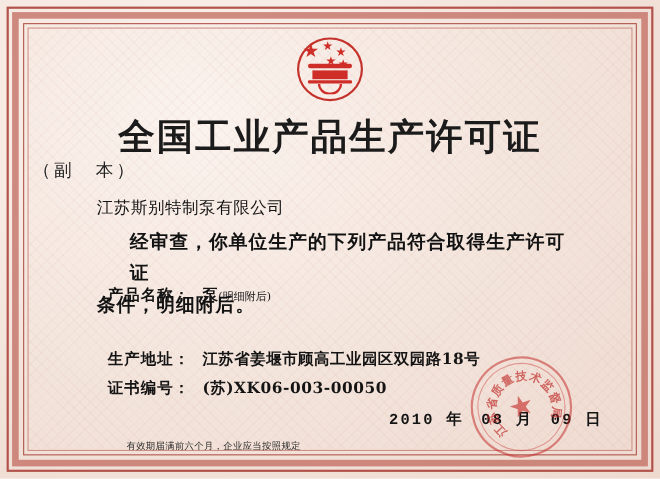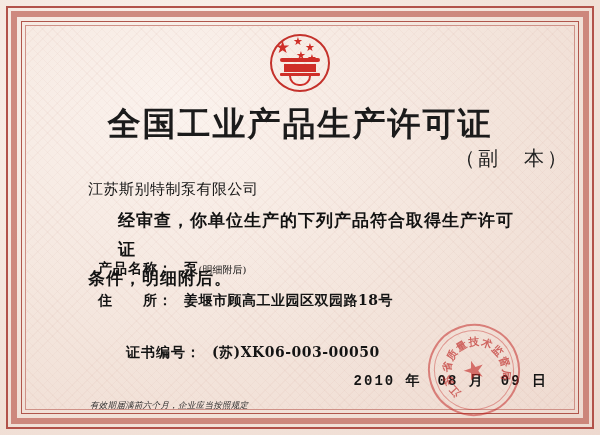--- a/index.html
+++ b/index.html
@@ -143,23 +143,23 @@
     text-align: center;
     font-family: Liberation Serif, serif;
     font-weight: bold;
     font-size: 33px;
     letter-spacing: 2px;
     color: #1b1b1b;
   }
   .subtitle {
     position: absolute;
     left: 0; right: 0; top: 117px;
-    text-align: right;
+    text-align: left;
     font-family: Liberation Serif, serif;
-    font-size: 20px;
+    font-size: 16px;
     letter-spacing: 3px;
     color: #222;
   }
 
   
   .org-name {
     position: absolute;
     left: 58px; top: 152px;
     font-family: "DejaVu Serif", serif;
     font-weight: normal;
@@ -197,46 +197,45 @@
     font-weight: bold;
     letter-spacing: .5px;
   }
   .field .small {
     font-size: 10px;
     font-weight: normal;
   }
   .f-product { top: 232px; }
   .f-address { top: 264px; }
   .f-site    { top: 290px; }
-  .f-number  { top: 316px; margin-left: 28px; }
+  .f-number  { top: 316px; }
   .f-valid   { top: 344px; }
 
   .label-w { width: 86px; }
 
   
   .issue-date {
     position: absolute;
     right: 22px;
     top: 344px;
     font-family: Liberation Mono, monospace;
     font-size: 14px;
     font-weight: bold;
     color: #141414;
     letter-spacing: 2px;
   }
 
   .footnote {
     position: absolute;
-    left: 60px;
+    left: 85px;
     top: 372px;
     font-family: "DejaVu Serif", serif;
     font-size: 8.5px;
     color: #2a2a2a;
     letter-spacing: .3px;
-    font-style: italic;
   }
 
   
   .seal {
     position: absolute;
     right: 50px;
     top: 296px;
     width: 92px;
     height: 92px;
     border-radius: 50%;
@@ -313,24 +312,24 @@
 
     <div class="para">
       <span class="indent">经审查，你单位生产的下列产品符合取得生产许可证</span>
       <span>条件，明细附后。</span>
     </div>
 
     <div class="field f-product">
       <span class="label label-w">产品名称：</span><span class="value">泵</span><span class="small">(明细附后)</span>
     </div>
 
-    <div class="field f-address">
-      <span class="label label-w">住　　所：</span><span class="value">姜堰市顾高工业园区双园路18号</span>
-    </div>
-
+
+    <div class="field f-site">
+      <span class="label label-w">生产地址：</span><span class="value">江苏省姜堰市顾高工业园区双园路18号</span>
+    </div>
 
     <div class="field f-number">
       <span class="label label-w">证书编号：</span><span class="value">(苏)XK06-003-00050</span>
     </div>
 
 
     <div class="issue-date">2010 年　08 月　09 日</div>
 
     <div class="footnote">有效期届满前六个月，企业应当按照规定</div>
 

